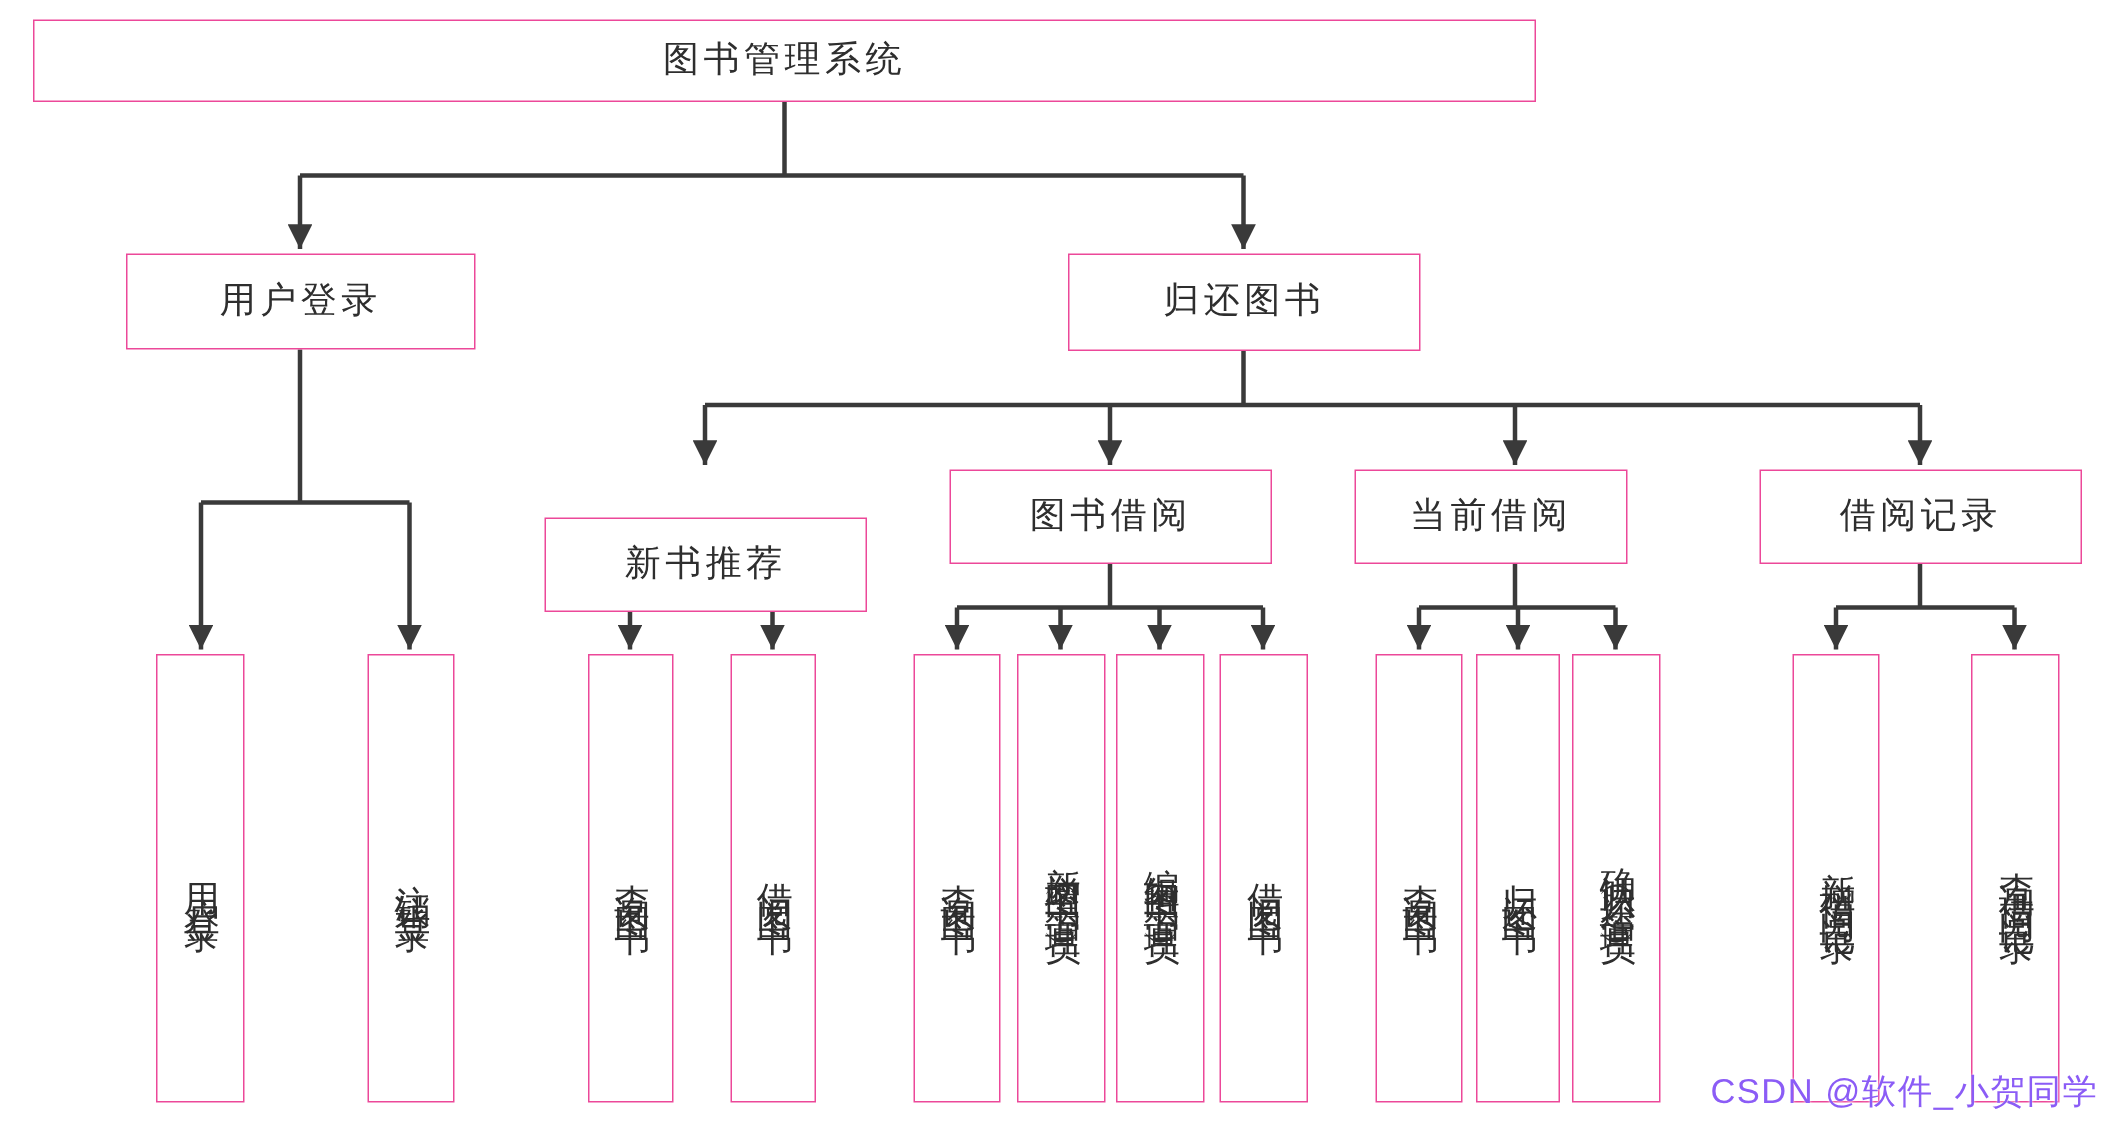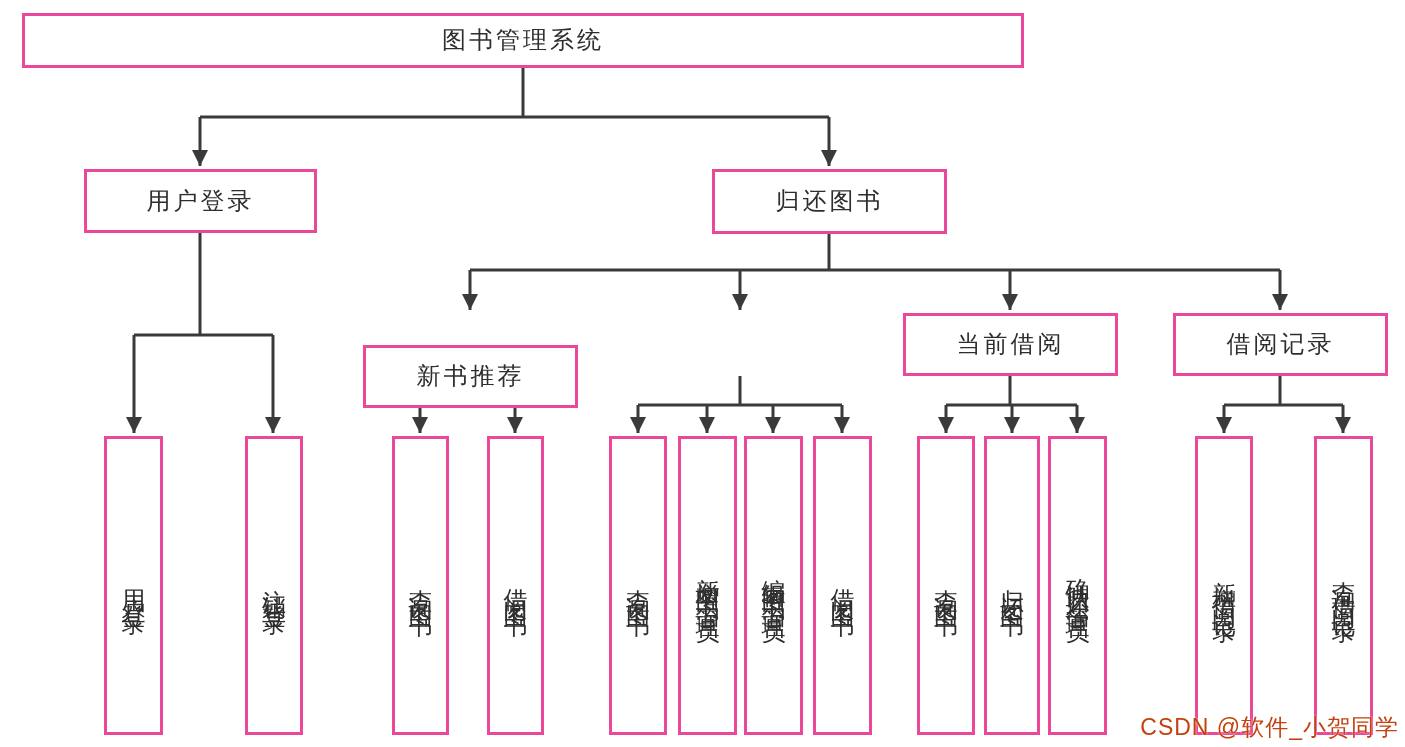--- a/index.html
+++ b/index.html
@@ -8,21 +8,21 @@
     width:1405px;height:747px;
     background:#ffffff;
     font-family:"Liberation Sans","DejaVu Sans",sans-serif;
     color:#2e2e2e;
     overflow:hidden;
   }
   #wires{position:absolute;left:0;top:0;width:1405px;height:747px;}
   .node{
     position:absolute;
     box-sizing:border-box;
-    border:3px solid #ec4899;
+    border:1px solid #ec4899;
     background:#ffffff;
     display:flex;
     align-items:center;
     justify-content:center;
     text-align:center;
   }
   .h-node{
     font-size:24px;
     letter-spacing:3px;
     line-height:1.2;
@@ -35,21 +35,21 @@
     letter-spacing:8px;
     line-height:1;
   }
   .v-node span{display:inline-block;}
   #watermark{
     position:absolute;
     right:6px;
     bottom:4px;
     font-size:23px;
     letter-spacing:1px;
-    color:#c2410c;
+    color:#8b5cf6;
     text-shadow:0 0 2px #ffffff;
     white-space:nowrap;
     pointer-events:none;
   }
 </style>
 </head>
 <body>
 
 <div id="canvas">
 
@@ -110,21 +110,24 @@
   <div class="node h-node" style="left:84px;top:169px;width:233px;height:64px;">
     <span>用户登录</span>
   </div>
   <div class="node h-node" style="left:712px;top:169px;width:235px;height:65px;">
     <span>归还图书</span>
   </div>
 
   <div class="node h-node" style="left:363px;top:313px;width:215px;height:63px;margin-top:32px;">
     <span>新书推荐</span>
   </div>
-  <div class="node h-node" style="left:903px;top:313px;width:215px;height:63px;">
+  <div class="node h-node" style="left:633px;top:313px;width:215px;height:63px;">
+    <span>图书借阅</span>
+  </div>
+  <div class="node h-node" style="left:903px;top:313px;width:182px;height:63px;">
     <span>当前借阅</span>
   </div>
   <div class="node h-node" style="left:1173px;top:313px;width:215px;height:63px;">
     <span>借阅记录</span>
   </div>
 
   <div class="node v-node" style="left:104px;top:436px;width:59px;height:299px;">
     <span>用户登录</span>
   </div>
   <div class="node v-node" style="left:245px;top:436px;width:58px;height:299px;">

